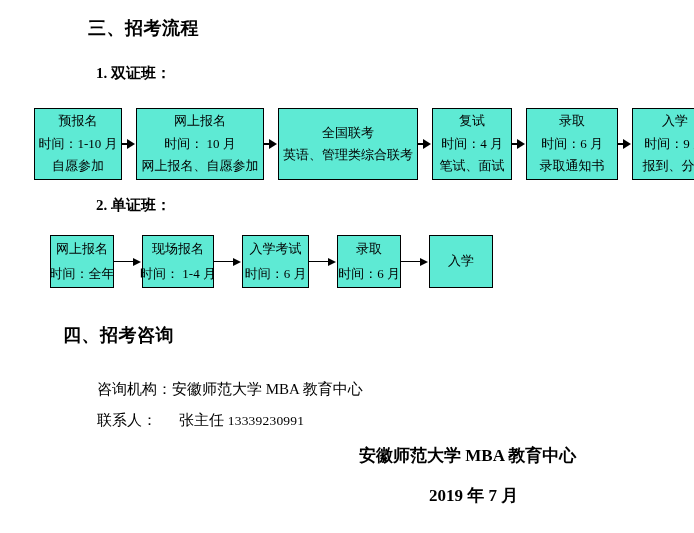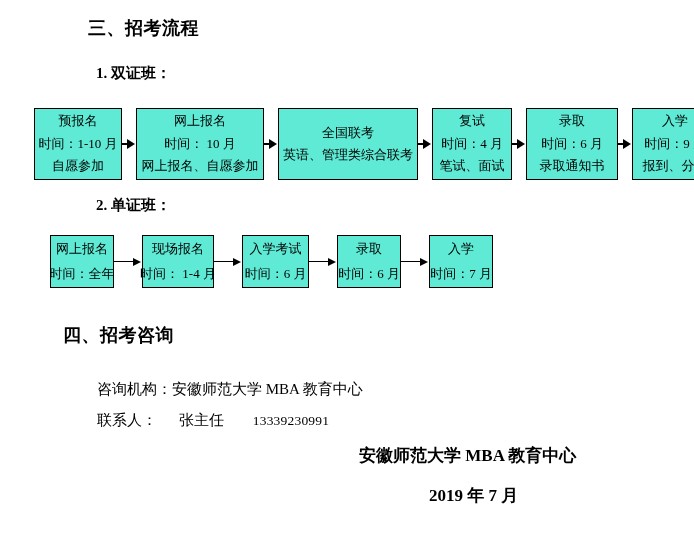--- a/index.html
+++ b/index.html
@@ -109,21 +109,20 @@
     font-size: 15px;
     white-space: nowrap;
   }
   #contact-org { left: 97px; top: 380px; }
   #contact-person { left: 97px; top: 411px; }
   .contact-label { display: inline-block; }
   .phone-number {
     font-family: "Liberation Serif", "DejaVu Serif", serif;
     font-size: 13.5px;
     letter-spacing: 0.2px;
-    margin-left: 25px;
   }
   .gap-wide { display: inline-block; width: 22px; }
 
   
   .signature {
     position: absolute;
     font-weight: bold;
     font-size: 17px;
     white-space: nowrap;
   }
@@ -241,21 +240,20 @@
       <span class="line">时间：6 月</span>
     </div>
 
     <div class="arrow">
       <span class="shaft"></span>
       <span class="head"></span>
     </div>
 
     <div class="flow-box" style="width:64px">
       <span class="line">入学</span>
-      <span class="line">时间：7 月</span>
     </div>
   </div>
 
   <div class="section-heading" id="heading-4">四、招考咨询</div>
 
   <div class="contact-line" id="contact-org">
     <span class="contact-label">咨询机构：</span><span>安徽师范大学 MBA 教育中心</span>
   </div>
 
   <div class="contact-line" id="contact-person">

